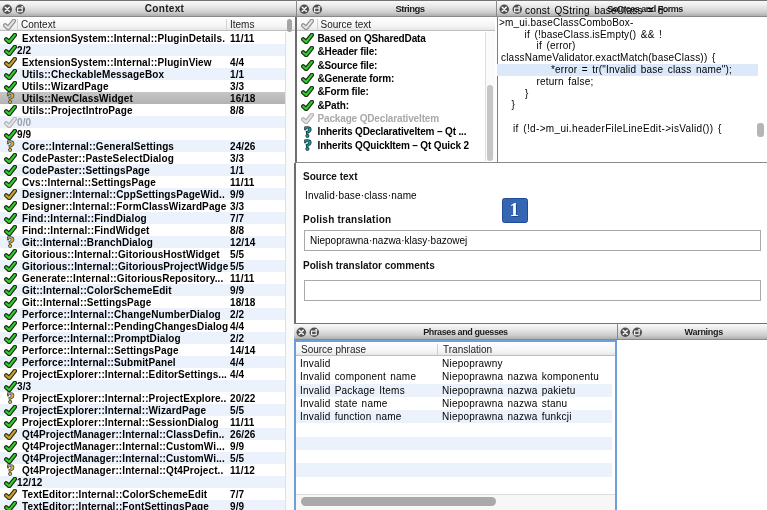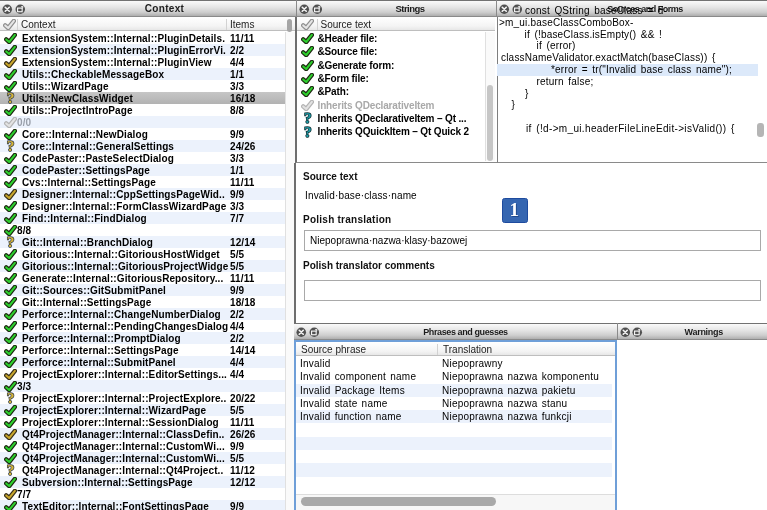--- a/index.html
+++ b/index.html
@@ -67,21 +67,20 @@
         <path d="M2.2 6.4 L5.2 9 L10.9 1.9" fill="none" stroke="#2ed12e" stroke-width="2" stroke-linecap="round" stroke-linejoin="round"></path>
       </svg>
       <span class="cname" style="">ExtensionSystem::Internal::PluginDetails.</span>
       <span class="citems" style="">11/11</span>
     </div>
 <div class="crow alt">
       <svg width="13" height="11" viewBox="0 0 13 11" style="flex:none">
         <path d="M2.2 6.4 L5.2 9 L10.9 1.9" fill="none" stroke="#1e2b12" stroke-width="4.4" stroke-linecap="round" stroke-linejoin="round"></path>
         <path d="M2.2 6.4 L5.2 9 L10.9 1.9" fill="none" stroke="#2ed12e" stroke-width="2" stroke-linecap="round" stroke-linejoin="round"></path>
       </svg>
-      <span class="cname" style="">ExtensionSystem::Internal::PluginErrorVi.</span>
       <span class="citems" style="">2/2</span>
     </div>
 <div class="crow">
       <svg width="13" height="11" viewBox="0 0 13 11" style="flex:none">
         <path d="M2.2 6.4 L5.2 9 L10.9 1.9" fill="none" stroke="#39301a" stroke-width="4.4" stroke-linecap="round" stroke-linejoin="round"></path>
         <path d="M2.2 6.4 L5.2 9 L10.9 1.9" fill="none" stroke="#c8a62c" stroke-width="2" stroke-linecap="round" stroke-linejoin="round"></path>
       </svg>
       <span class="cname" style="">ExtensionSystem::Internal::PluginView</span>
       <span class="citems" style="">4/4</span>
     </div>
@@ -121,21 +120,20 @@
         <path d="M2.2 6.4 L5.2 9 L10.9 1.9" fill="none" stroke="#b4b4b4" stroke-width="4.4" stroke-linecap="round" stroke-linejoin="round"></path>
         <path d="M2.2 6.4 L5.2 9 L10.9 1.9" fill="none" stroke="#e3e3e3" stroke-width="2" stroke-linecap="round" stroke-linejoin="round"></path>
       </svg>
       <span class="citems" style="color:#9aa0aa;">0/0</span>
     </div>
 <div class="crow">
       <svg width="13" height="11" viewBox="0 0 13 11" style="flex:none">
         <path d="M2.2 6.4 L5.2 9 L10.9 1.9" fill="none" stroke="#1e2b12" stroke-width="4.4" stroke-linecap="round" stroke-linejoin="round"></path>
         <path d="M2.2 6.4 L5.2 9 L10.9 1.9" fill="none" stroke="#2ed12e" stroke-width="2" stroke-linecap="round" stroke-linejoin="round"></path>
       </svg>
-      <span class="cname" style="">Core::Internal::NewDialog</span>
       <span class="citems" style="">9/9</span>
     </div>
 <div class="crow alt">
       <svg width="13" height="12" viewBox="0 0 13 12" style="flex:none">
         <text x="6.7" y="11.2" text-anchor="middle" font-family="Liberation Serif" font-size="15.5" font-weight="bold" fill="#d6b438" stroke="#35414f" stroke-width="1.45" paint-order="stroke">?</text>
       </svg>
       <span class="cname" style="">Core::Internal::GeneralSettings</span>
       <span class="citems" style="">24/26</span>
     </div>
 <div class="crow">
@@ -184,20 +182,21 @@
         <path d="M2.2 6.4 L5.2 9 L10.9 1.9" fill="none" stroke="#2ed12e" stroke-width="2" stroke-linecap="round" stroke-linejoin="round"></path>
       </svg>
       <span class="cname" style="">Find::Internal::FindDialog</span>
       <span class="citems" style="">7/7</span>
     </div>
 <div class="crow">
       <svg width="13" height="11" viewBox="0 0 13 11" style="flex:none">
         <path d="M2.2 6.4 L5.2 9 L10.9 1.9" fill="none" stroke="#1e2b12" stroke-width="4.4" stroke-linecap="round" stroke-linejoin="round"></path>
         <path d="M2.2 6.4 L5.2 9 L10.9 1.9" fill="none" stroke="#2ed12e" stroke-width="2" stroke-linecap="round" stroke-linejoin="round"></path>
       </svg>
+      <span class="cname" style="">Find::Internal::FindWidget</span>
       <span class="citems" style="">8/8</span>
     </div>
 <div class="crow alt">
       <svg width="13" height="12" viewBox="0 0 13 12" style="flex:none">
         <text x="6.7" y="11.2" text-anchor="middle" font-family="Liberation Serif" font-size="15.5" font-weight="bold" fill="#d6b438" stroke="#35414f" stroke-width="1.45" paint-order="stroke">?</text>
       </svg>
       <span class="cname" style="">Git::Internal::BranchDialog</span>
       <span class="citems" style="">12/14</span>
     </div>
 <div class="crow">
@@ -222,21 +221,21 @@
         <path d="M2.2 6.4 L5.2 9 L10.9 1.9" fill="none" stroke="#2ed12e" stroke-width="2" stroke-linecap="round" stroke-linejoin="round"></path>
       </svg>
       <span class="cname" style="">Generate::Internal::GitoriousRepository...</span>
       <span class="citems" style="">11/11</span>
     </div>
 <div class="crow alt">
       <svg width="13" height="11" viewBox="0 0 13 11" style="flex:none">
         <path d="M2.2 6.4 L5.2 9 L10.9 1.9" fill="none" stroke="#1e2b12" stroke-width="4.4" stroke-linecap="round" stroke-linejoin="round"></path>
         <path d="M2.2 6.4 L5.2 9 L10.9 1.9" fill="none" stroke="#2ed12e" stroke-width="2" stroke-linecap="round" stroke-linejoin="round"></path>
       </svg>
-      <span class="cname" style="">Git::Sources::GitSubmitPanel</span>
+      <span class="cname" style="">Git::Internal::ColorSchemeEdit</span>
       <span class="citems" style="">9/9</span>
     </div>
 <div class="crow">
       <svg width="13" height="11" viewBox="0 0 13 11" style="flex:none">
         <path d="M2.2 6.4 L5.2 9 L10.9 1.9" fill="none" stroke="#1e2b12" stroke-width="4.4" stroke-linecap="round" stroke-linejoin="round"></path>
         <path d="M2.2 6.4 L5.2 9 L10.9 1.9" fill="none" stroke="#2ed12e" stroke-width="2" stroke-linecap="round" stroke-linejoin="round"></path>
       </svg>
       <span class="cname" style="">Git::Internal::SettingsPage</span>
       <span class="citems" style="">18/18</span>
     </div>
@@ -347,28 +346,28 @@
         <text x="6.7" y="11.2" text-anchor="middle" font-family="Liberation Serif" font-size="15.5" font-weight="bold" fill="#d6b438" stroke="#35414f" stroke-width="1.45" paint-order="stroke">?</text>
       </svg>
       <span class="cname" style="">Qt4ProjectManager::Internal::Qt4Project..</span>
       <span class="citems" style="">11/12</span>
     </div>
 <div class="crow alt">
       <svg width="13" height="11" viewBox="0 0 13 11" style="flex:none">
         <path d="M2.2 6.4 L5.2 9 L10.9 1.9" fill="none" stroke="#1e2b12" stroke-width="4.4" stroke-linecap="round" stroke-linejoin="round"></path>
         <path d="M2.2 6.4 L5.2 9 L10.9 1.9" fill="none" stroke="#2ed12e" stroke-width="2" stroke-linecap="round" stroke-linejoin="round"></path>
       </svg>
-      <span class="cname" style="">Subversion::Internal::SettingsPage</span>
       <span class="citems" style="">12/12</span>
     </div>
 <div class="crow">
       <svg width="13" height="11" viewBox="0 0 13 11" style="flex:none">
         <path d="M2.2 6.4 L5.2 9 L10.9 1.9" fill="none" stroke="#39301a" stroke-width="4.4" stroke-linecap="round" stroke-linejoin="round"></path>
         <path d="M2.2 6.4 L5.2 9 L10.9 1.9" fill="none" stroke="#c8a62c" stroke-width="2" stroke-linecap="round" stroke-linejoin="round"></path>
       </svg>
+      <span class="cname" style="">TextEditor::Internal::ColorSchemeEdit</span>
       <span class="citems" style="">7/7</span>
     </div>
 <div class="crow alt">
       <svg width="13" height="11" viewBox="0 0 13 11" style="flex:none">
         <path d="M2.2 6.4 L5.2 9 L10.9 1.9" fill="none" stroke="#1e2b12" stroke-width="4.4" stroke-linecap="round" stroke-linejoin="round"></path>
         <path d="M2.2 6.4 L5.2 9 L10.9 1.9" fill="none" stroke="#2ed12e" stroke-width="2" stroke-linecap="round" stroke-linejoin="round"></path>
       </svg>
       <span class="cname" style="">TextEditor::Internal::FontSettingsPage</span>
       <span class="citems" style="">9/9</span>
     </div>
@@ -401,20 +400,27 @@
     </span>
   <span style="width:1px;height:11px;background:#d2d2d2;margin-left:3px"></span>
   <span style="margin-left:3px">Source text</span>
 </div>
 <div class="abs" style="left:296.5px;top:32px;width:188.5px;height:129px;overflow:hidden">
 <div class="srow">
       <svg width="13" height="11" viewBox="0 0 13 11" style="flex:none">
         <path d="M2.2 6.4 L5.2 9 L10.9 1.9" fill="none" stroke="#1e2b12" stroke-width="4.4" stroke-linecap="round" stroke-linejoin="round"></path>
         <path d="M2.2 6.4 L5.2 9 L10.9 1.9" fill="none" stroke="#2ed12e" stroke-width="2" stroke-linecap="round" stroke-linejoin="round"></path>
       </svg>
+      <span class="sname" style="">Based on QSharedData</span>
+    </div>
+<div class="srow">
+      <svg width="13" height="11" viewBox="0 0 13 11" style="flex:none">
+        <path d="M2.2 6.4 L5.2 9 L10.9 1.9" fill="none" stroke="#1e2b12" stroke-width="4.4" stroke-linecap="round" stroke-linejoin="round"></path>
+        <path d="M2.2 6.4 L5.2 9 L10.9 1.9" fill="none" stroke="#2ed12e" stroke-width="2" stroke-linecap="round" stroke-linejoin="round"></path>
+      </svg>
       <span class="sname" style="">&amp;Header file:</span>
     </div>
 <div class="srow">
       <svg width="13" height="11" viewBox="0 0 13 11" style="flex:none">
         <path d="M2.2 6.4 L5.2 9 L10.9 1.9" fill="none" stroke="#1e2b12" stroke-width="4.4" stroke-linecap="round" stroke-linejoin="round"></path>
         <path d="M2.2 6.4 L5.2 9 L10.9 1.9" fill="none" stroke="#2ed12e" stroke-width="2" stroke-linecap="round" stroke-linejoin="round"></path>
       </svg>
       <span class="sname" style="">&amp;Source file:</span>
     </div>
 <div class="srow">
@@ -436,21 +442,21 @@
         <path d="M2.2 6.4 L5.2 9 L10.9 1.9" fill="none" stroke="#1e2b12" stroke-width="4.4" stroke-linecap="round" stroke-linejoin="round"></path>
         <path d="M2.2 6.4 L5.2 9 L10.9 1.9" fill="none" stroke="#2ed12e" stroke-width="2" stroke-linecap="round" stroke-linejoin="round"></path>
       </svg>
       <span class="sname" style="">&amp;Path:</span>
     </div>
 <div class="srow">
       <svg width="13" height="11" viewBox="0 0 13 11" style="flex:none">
         <path d="M2.2 6.4 L5.2 9 L10.9 1.9" fill="none" stroke="#b4b4b4" stroke-width="4.4" stroke-linecap="round" stroke-linejoin="round"></path>
         <path d="M2.2 6.4 L5.2 9 L10.9 1.9" fill="none" stroke="#e3e3e3" stroke-width="2" stroke-linecap="round" stroke-linejoin="round"></path>
       </svg>
-      <span class="sname" style="color:#a9a9a9;">Inherits QDeclarativeItem</span>
+      <span class="sname" style="color:#a9a9a9;">Package QDeclarativeItem</span>
     </div>
 <div class="srow">
       <svg width="13" height="12" viewBox="0 0 13 12" style="flex:none">
         <text x="6.7" y="11.2" text-anchor="middle" font-family="Liberation Serif" font-size="15.5" font-weight="bold" fill="#1d99a4" stroke="#0c2b30" stroke-width="1.45" paint-order="stroke">?</text>
       </svg>
       <span class="sname" style="">Inherits QDeclarativeItem – Qt ...</span>
     </div>
 <div class="srow">
       <svg width="13" height="12" viewBox="0 0 13 12" style="flex:none">
         <text x="6.7" y="11.2" text-anchor="middle" font-family="Liberation Serif" font-size="15.5" font-weight="bold" fill="#1d99a4" stroke="#0c2b30" stroke-width="1.45" paint-order="stroke">?</text>
@@ -480,21 +486,21 @@
 <div class="cl" style="padding-left:28px">const QString baseClass = d-</div>
 <div class="cl" style="padding-left:2px">&gt;m_ui.baseClassComboBox-</div>
 <div class="cl" style="padding-left:27.5px">if (!baseClass.isEmpty() &amp;&amp; !</div>
 <div class="cl" style="padding-left:39.5px">if (error)</div>
 <div class="cl" style="padding-left:4px">classNameValidator.exactMatch(baseClass)) {</div>
 <div class="cl hl" style="padding-left:54px">*error = tr("Invalid base class name");</div>
 <div class="cl" style="padding-left:39.5px">return false;</div>
 <div class="cl" style="padding-left:28px">}</div>
 <div class="cl" style="padding-left:14.5px">}</div>
 <div class="cl" style="padding-left:0px"></div>
-<div class="cl" style="padding-left:29px"><span style="letter-spacing:0.34px">if (!d-&gt;m_ui.headerFileLineEdit-&gt;isValid()) {</span></div>
+<div class="cl" style="padding-left:16px"><span style="letter-spacing:0.34px">if (!d-&gt;m_ui.headerFileLineEdit-&gt;isValid()) {</span></div>
 </div>
 <div class="thumb" style="left:757px;top:123px;width:7px;height:14px;background:#b5b5b5"></div>
 
 <div class="abs" style="left:296px;top:0;width:1px;height:17px;background:#8a8a8a"></div>
 <div class="abs" style="left:496px;top:0;width:1px;height:17px;background:#8a8a8a"></div>
 
 <div class="abs" style="left:293.5px;top:163px;width:473.5px;height:159.5px;background:#fff;border-left:2px solid #6e6e6e"></div>
 <div class="lbl" style="left:303px;top:171.5px">Source text</div>
 <div class="abs" style="left:305px;top:191px;font-size:10px;line-height:10px;letter-spacing:0.15px;color:#000">Invalid·base·class·name</div>
 <div class="lbl" style="left:303px;top:215px;letter-spacing:0.25px">Polish translation</div>

